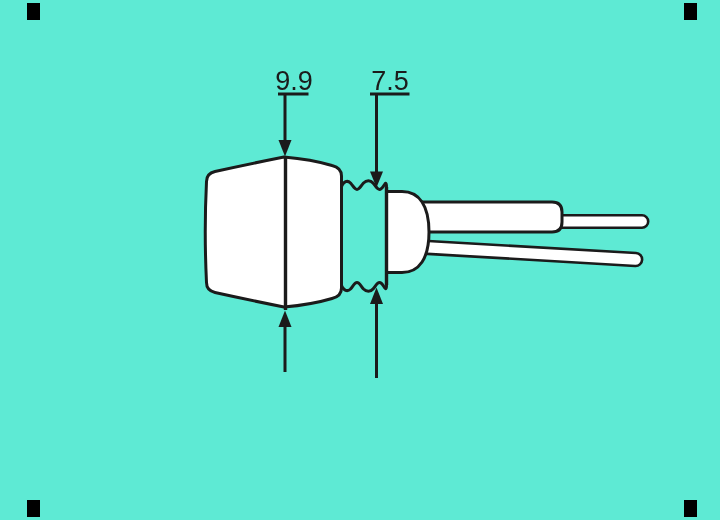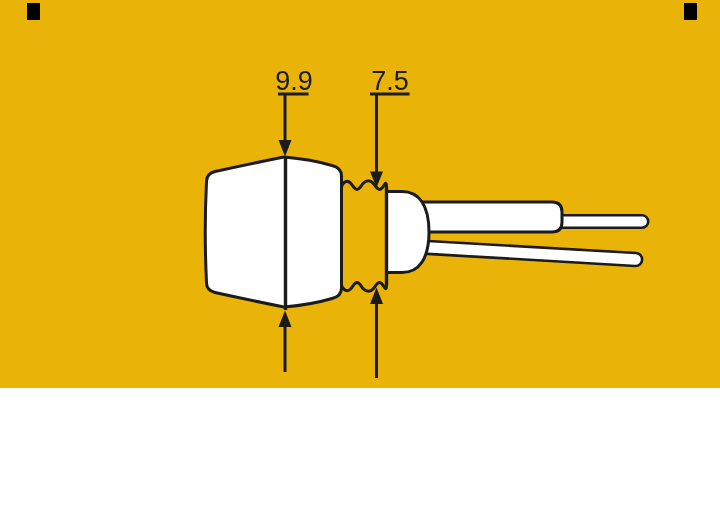--- a/index.html
+++ b/index.html
@@ -1,20 +1,20 @@
 <!DOCTYPE html>
 <html><head>
 <meta charset="utf-8">
 <style>
   html, body { margin: 0; padding: 0; background: #ffffff; }
   .canvas {
     position: relative;
     width: 720px;
-    height: 388px;
-    background: #eab308;
+    height: 520px;
+    background: #5eead4;
     overflow: hidden;
     font-family: "Liberation Sans", sans-serif;
   }
   svg { display: block; }
   .dim-label {
     font-family: "Liberation Sans", "DejaVu Sans", sans-serif;
     font-size: 27px;
     fill: #1b1b1b;
   }
   .outline { fill: #ffffff; stroke: #1b1b1b; stroke-width: 3; stroke-linejoin: round; }

